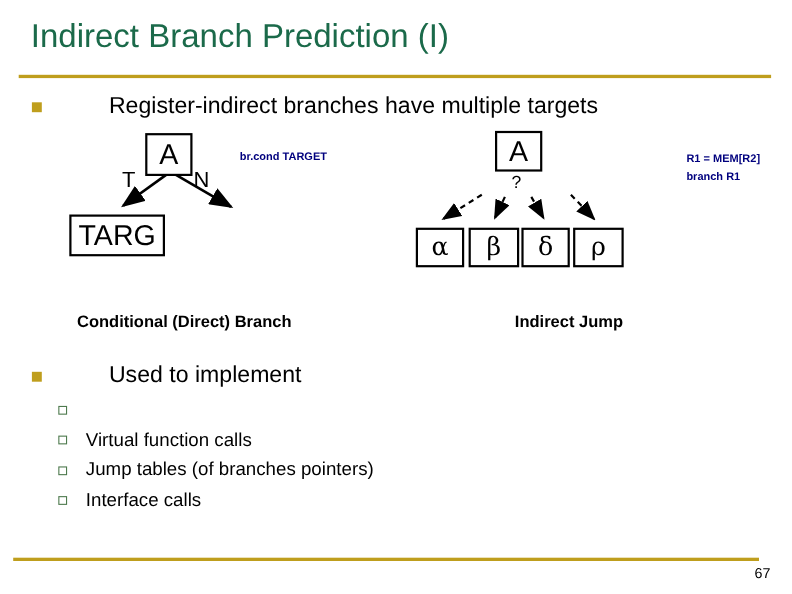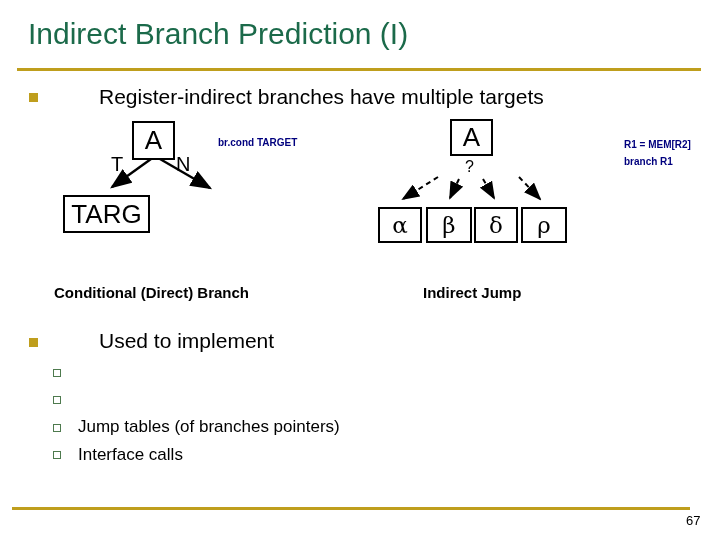--- a/index.html
+++ b/index.html
@@ -20,21 +20,21 @@
   .sub-square{width:6px;height:6px;border:1.5px solid var(--sub-bullet-green);background:#fff;}
   .sub-text{font-size:17px;line-height:20px;white-space:nowrap;}
   .box{
     position:absolute;background:#fff;border:2px solid #000;box-sizing:border-box;
     display:flex;align-items:center;justify-content:center;font-size:26px;
   }
   .greek{font-family:"DejaVu Serif",serif;font-size:23px;}
   .edge-label{font-size:20px;white-space:nowrap;}
   .qmark{font-size:16px;}
   .code{color:var(--code-navy);font-weight:bold;font-size:10px;line-height:17px;white-space:nowrap;}
-  .caption{font-weight:bold;font-size:15px;white-space:nowrap;}
+  .caption{font-weight:bold;font-size:15px;white-space:nowrap;margin-left:16px;}
   .page-num{font-size:13px;}
   svg.arrows{position:absolute;left:0;top:0;pointer-events:none;}
 </style>
 </head>
 <body>
 
 <div class="slide">
 
   <svg class="arrows" width="720" height="540">
     <defs>
@@ -66,28 +66,29 @@
   <div class="box" style="left:450px;top:119px;width:43px;height:37px;">A</div>
   <div class="abs qmark" style="left:465px;top:158px;">?</div>
   <div class="box greek" style="left:378px;top:207px;width:44px;height:36px;">α</div>
   <div class="box greek" style="left:426px;top:207px;width:46px;height:36px;">β</div>
   <div class="box greek" style="left:474px;top:207px;width:44px;height:36px;">δ</div>
   <div class="box greek" style="left:521px;top:207px;width:46px;height:36px;">ρ</div>
   <div class="abs code" style="left:577px;top:136px;margin-left:47px;">
     <div>R1 = MEM[R2]</div>
     <div>branch R1</div>
   </div>
-  <div class="abs caption" style="left:423px;top:284px;">Indirect Jump</div>
+  <div class="abs caption" style="left:452px;top:284px;">Indirect Jump</div>
 
   <div class="abs b1-square" style="left:29px;top:338px;"></div>
   <div class="abs b1-text" style="left:55px;top:328px;">Used to implement</div>
 
   <div class="abs sub-square" style="left:53px;top:369px;"></div>
 
   <div class="abs sub-square" style="left:53px;top:396px;"></div>
+  <div class="abs sub-text" style="left:78px;top:390px;">Virtual function calls</div>
 
   <div class="abs sub-square" style="left:53px;top:424px;"></div>
   <div class="abs sub-text" style="left:78px;top:417px;">Jump tables (of branches pointers)</div>
 
   <div class="abs sub-square" style="left:53px;top:451px;"></div>
   <div class="abs sub-text" style="left:78px;top:445px;">Interface calls</div>
 
   <div class="abs rule bottom-rule"></div>
   <div class="abs page-num" style="left:686px;top:513px;">67</div>
 

